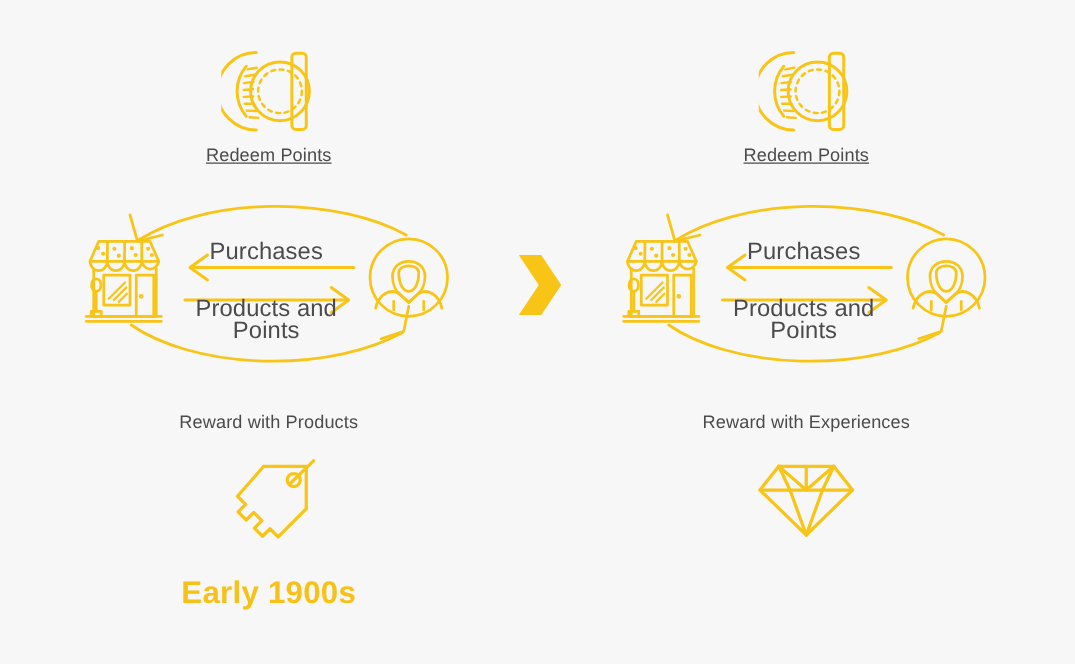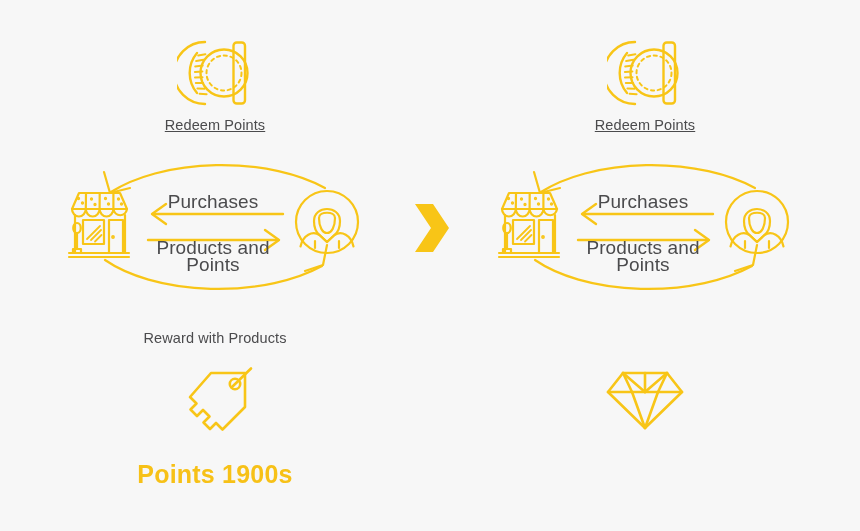--- a/index.html
+++ b/index.html
@@ -251,21 +251,21 @@
         <path d="M36 7 L70 7 L70 41 L47.5 63.5
                  L41 57 L35 63 L28.5 56.5 L34.5 50.5
                  L28 44 L22 50 L15.5 43.5 L21.5 37.5
                  L15 31 L36 7 Z"></path>
 
         <circle cx="60" cy="18" r="5.2"></circle>
         <line x1="57" y1="21" x2="76" y2="2.5"></line>
       </svg>
     </div>
 
-    <div class="era-label">Points 1900s</div>
+    <div class="era-label">Early 1900s</div>
   </div>
 
   <div class="chevron-separator">
     <svg viewBox="0 0 40 52" width="40" height="52">
       <path d="M4 2 L22 2 L38 26 L22 50 L4 50 L20 26 Z" fill="#f8c517"></path>
     </svg>
   </div>
 
   <div class="panel panel-right">
 
@@ -349,20 +349,21 @@
                    C48.5 42.5 58 47 60.5 58.5"></path>
           <line x1="22" y1="53" x2="22" y2="60"></line>
           <line x1="46" y1="53" x2="46" y2="60"></line>
         </svg>
       </div>
 
       <div class="flow-label flow-label-top">Purchases</div>
       <div class="flow-label flow-label-bottom">Products and Points</div>
     </div>
 
+    <div class="caption caption-bottom">Reward with Experiences</div>
 
     <div class="reward-icon">
       <svg viewBox="0 0 80 66" width="80" height="66" fill="none" stroke="#f8c517" stroke-width="2.6" stroke-linecap="round" stroke-linejoin="round">
 
         <path d="M18 7 L62 7 L77 26 L40 62 L3 26 Z"></path>
 
         <line x1="3" y1="26" x2="77" y2="26"></line>
 
         <line x1="18" y1="7" x2="27" y2="26"></line>
         <line x1="40" y1="7" x2="40" y2="26"></line>

